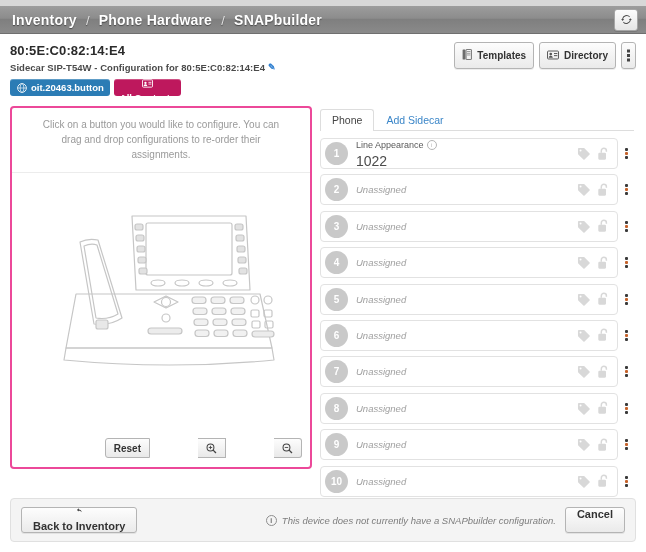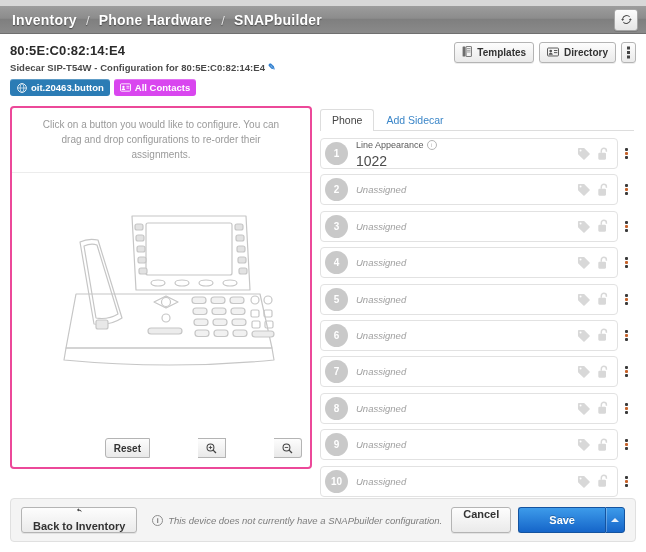--- a/index.html
+++ b/index.html
@@ -42,30 +42,30 @@
   .pencil{display:inline-block;margin-left:3px;color:#2f7fd0;font-size:9px;transform:translateY(-1px);}
   .badges{margin-top:6px;display:flex;gap:4px;align-items:center;}
   .badge{
     display:inline-flex;align-items:center;gap:4px;
     height:17px;padding:0 6px;border-radius:3px;
     font-size:9.5px;font-weight:bold;color:#fff;
     box-shadow:inset 0 1px 0 rgba(255,255,255,.25);
     cursor:pointer;white-space:nowrap;
   }
   .badge.blue{background:#2b7cb5;}
-  .badge.gray{background:#d946ef;}
+  .badge.gray{background:#be185d;flex-direction:column;}
   .badge .bico{
     width:11px;height:11px;display:inline-flex;align-items:center;justify-content:center;
   }
 
   
   .head-btns{position:absolute;right:10px;top:8px;display:flex;gap:5px;align-items:flex-start;}
   .btn{
     display:inline-flex;align-items:center;gap:5px;
-    height:21px;padding:0 7px;box-sizing:border-box;
+    height:27px;padding:0 7px;box-sizing:border-box;
     background:linear-gradient(to bottom,#fdfdfd,#eaeaea);
     border:1px solid #b4b4b4;border-radius:3px;
     font-size:10px;color:#333;font-weight:bold;cursor:pointer;
     box-shadow:0 1px 0 rgba(0,0,0,.07);white-space:nowrap;
   }
   .btn.kebab{padding:0 5px;}
 
   
   .main{display:flex;padding:10px 10px 0 10px;box-sizing:border-box;}
   .left-col{width:302px;}
@@ -651,21 +651,15 @@
       <span>Back to Inventory</span>
     </div>
 
     <div class="foot-note">
       <span class="note-i">i</span>
       <span>This device does not currently have a SNAPbuilder configuration.</span>
     </div>
 
     <div class="btn-lg btn-cancel">Cancel</div>
 
-    <div class="save-wrap">
-      <div class="btn-save">Save</div>
-      <div class="btn-save-caret">
-        <span class="caret-up"></span>
-      </div>
-    </div>
   </div>
 
 </div>
 
 </body></html>

